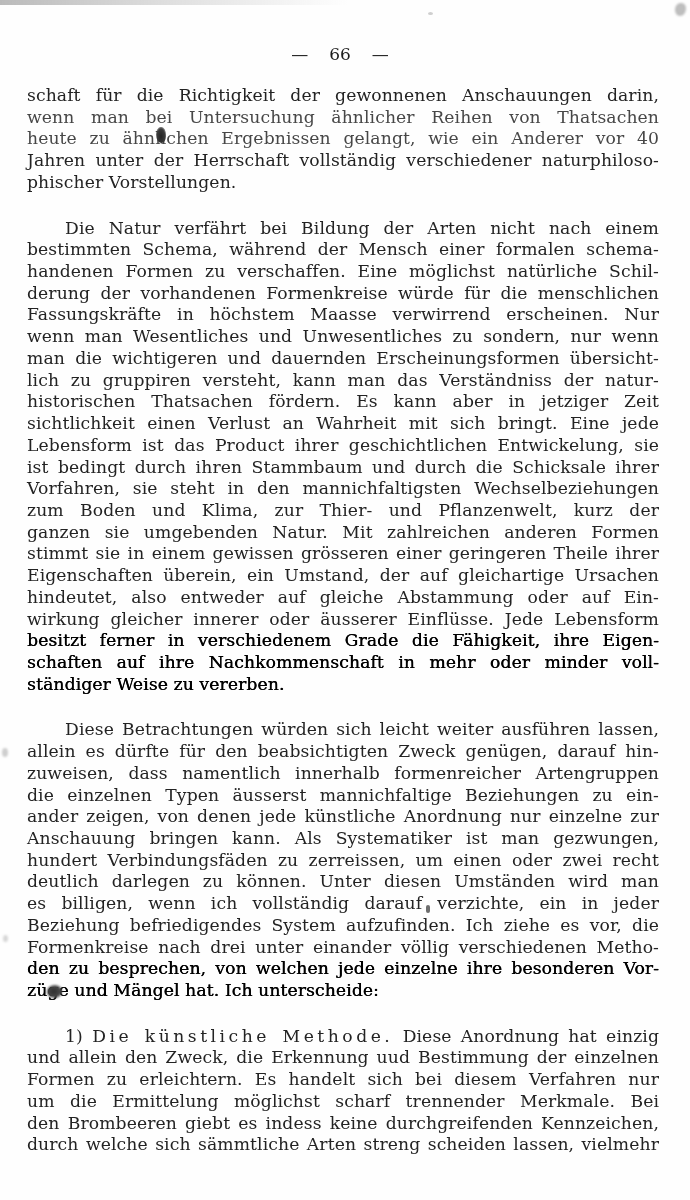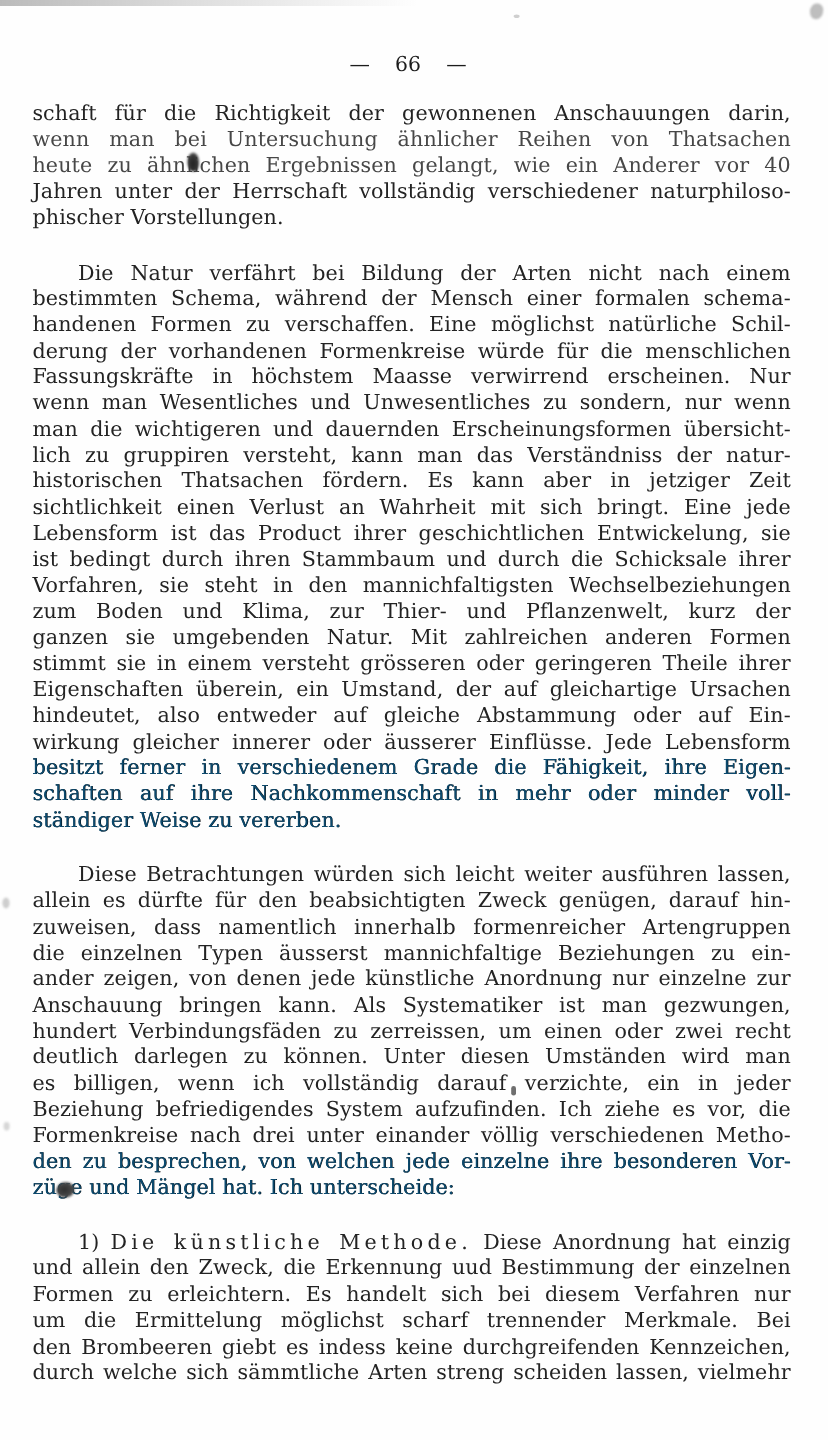--- a/index.html
+++ b/index.html
@@ -31,21 +31,21 @@
   .line {
     font-size: 17.2px;
     line-height: 21.72px;
     height: 21.72px;
     text-align: justify;
     text-align-last: justify;
     letter-spacing: 0.1px;
   }
   .line.indent { text-indent: 38px; margin-top: 24px; }
   .line.end { text-align-last: left; }
-  .line.heavy { color: #0c4a6e; text-shadow: 0.35px 0 0 #000; }
+  .line.heavy { color: #000000; text-shadow: 0.35px 0 0 #000; }
   .line.light { color: #474747; }
   .spaced { letter-spacing: 3.5px; }
   
   .artifact { position: absolute; pointer-events: none; }
   .top-edge-noise {
     left: 0; top: 0; width: 348px; height: 5px;
     background: linear-gradient(90deg, rgba(105,105,105,.45), rgba(135,135,135,.28) 45%, rgba(160,160,160,.12) 80%, rgba(170,170,170,0));
     filter: blur(.6px);
   }
   .corner-mark {
@@ -110,21 +110,21 @@
         <div class="line">wenn man Wesentliches und Unwesentliches zu sondern, nur wenn</div>
         <div class="line">man die wichtigeren und dauernden Erscheinungsformen übersicht-</div>
         <div class="line">lich zu gruppiren versteht, kann man das Verständniss der natur-</div>
         <div class="line">historischen Thatsachen fördern. Es kann aber in jetziger Zeit</div>
         <div class="line">sichtlichkeit einen Verlust an Wahrheit mit sich bringt. Eine jede</div>
         <div class="line">Lebensform ist das Product ihrer geschichtlichen Entwickelung, sie</div>
         <div class="line">ist bedingt durch ihren Stammbaum und durch die Schicksale ihrer</div>
         <div class="line">Vorfahren, sie steht in den mannichfaltigsten Wechselbeziehungen</div>
         <div class="line">zum Boden und Klima, zur Thier- und Pflanzenwelt, kurz der</div>
         <div class="line">ganzen sie umgebenden Natur. Mit zahlreichen anderen Formen</div>
-        <div class="line">stimmt sie in einem versteht grösseren oder geringeren Theile ihrer</div>
+        <div class="line">stimmt sie in einem gewissen grösseren einer geringeren Theile ihrer</div>
         <div class="line">Eigenschaften überein, ein Umstand, der auf gleichartige Ursachen</div>
         <div class="line">hindeutet, also entweder auf gleiche Abstammung oder auf Ein-</div>
         <div class="line">wirkung gleicher innerer oder äusserer Einflüsse. Jede Lebensform</div>
         <div class="line heavy">besitzt ferner in verschiedenem Grade die Fähigkeit, ihre Eigen-</div>
         <div class="line heavy">schaften auf ihre Nachkommenschaft in mehr oder minder voll-</div>
         <div class="line end heavy">ständiger Weise zu vererben.</div>
       </div>
       <div class="paragraph">
         <div class="line indent">Diese Betrachtungen würden sich leicht weiter ausführen lassen,</div>
         <div class="line">allein es dürfte für den beabsichtigten Zweck genügen, darauf hin-</div>

